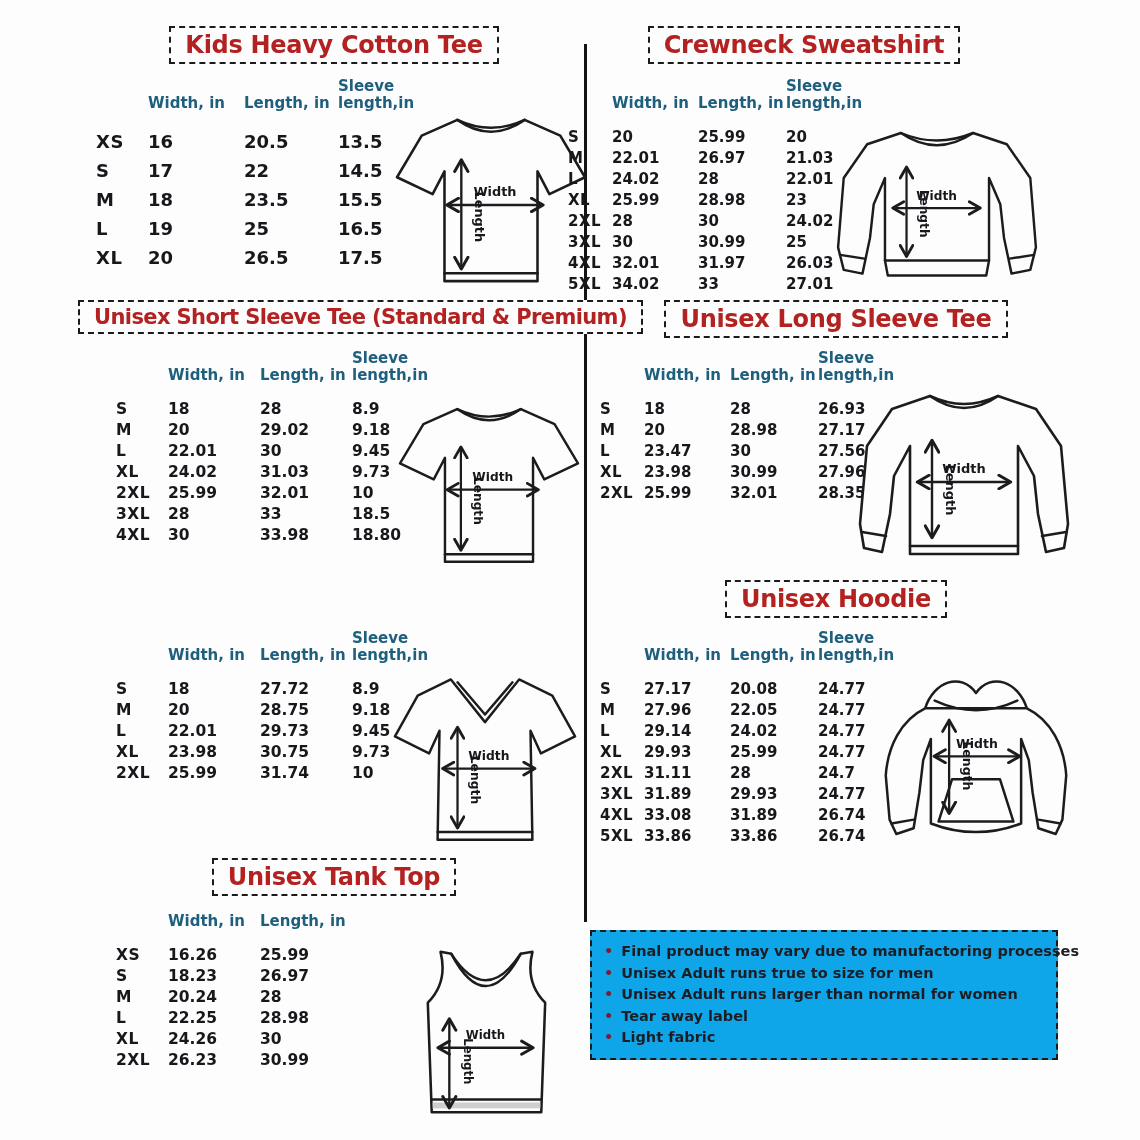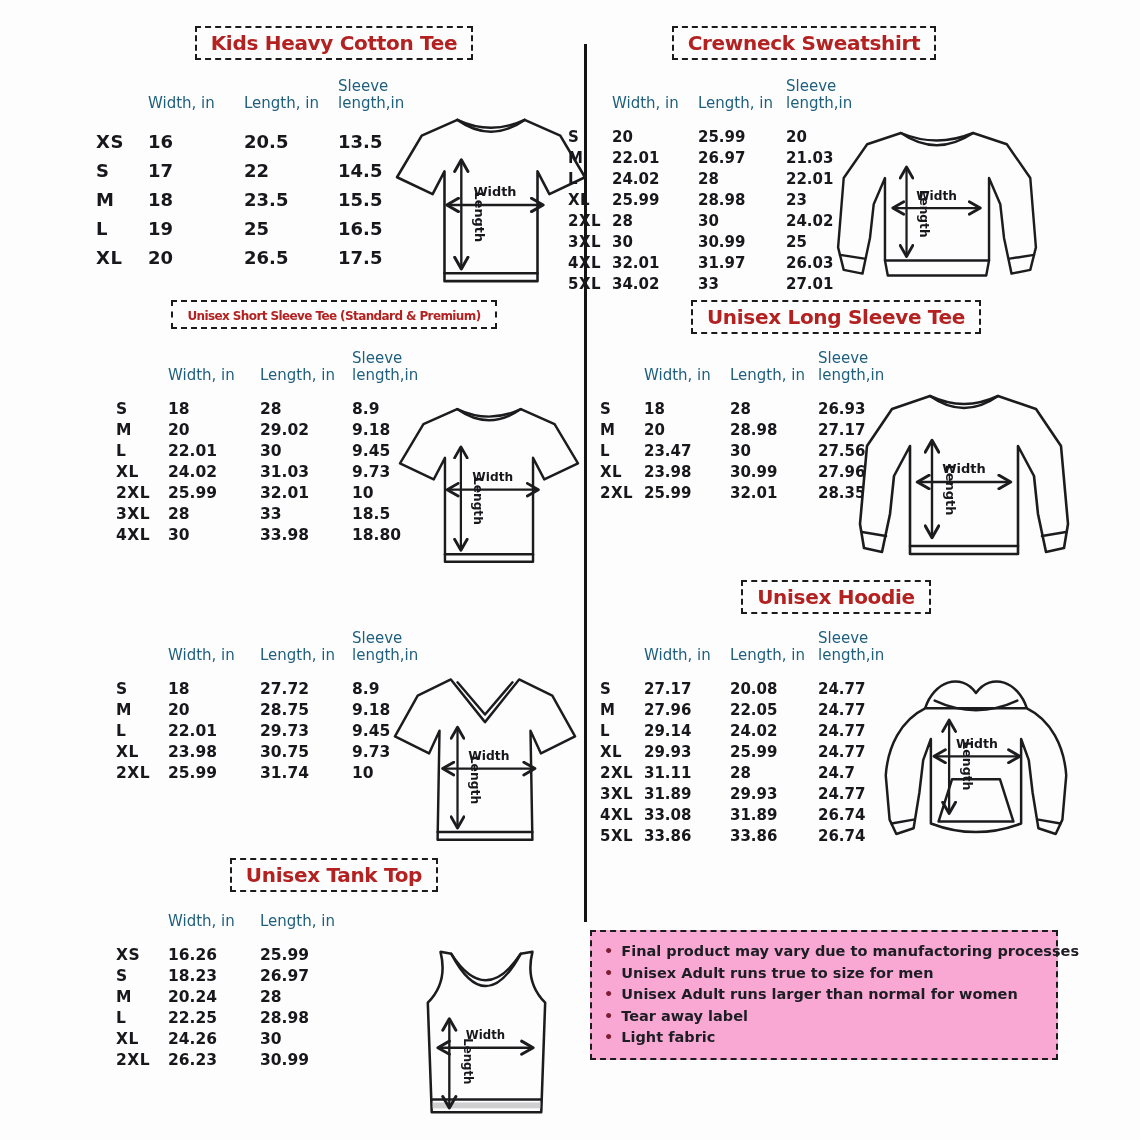--- a/index.html
+++ b/index.html
@@ -12,25 +12,25 @@
   }
   *{box-sizing:border-box;margin:0;padding:0}
   body{background:#fdfdfd;font-family:"DejaVu Sans",sans-serif}
   .page{position:relative;width:1140px;height:1140px;background:#fdfdfd;overflow:hidden}
 
   .divider{position:absolute;background:var(--divider-black)}
 
   .panel{position:absolute}
   .titlewrap{text-align:center;white-space:nowrap}
   .titlebox{display:inline-block;border:2px dashed #1b1b1b;padding:3px 14px;background:#fdfdfd}
-  .titlebox span{color:var(--title-red);font-weight:700;font-size:20px;letter-spacing:-0.3px}
-  .titlebox.long span{font-size:12px;letter-spacing:-0.6px}
+  .titlebox span{color:var(--title-red);font-weight:700;font-size:24px;letter-spacing:-0.3px}
+  .titlebox.long span{font-size:21px;letter-spacing:-0.6px}
 
   table.sizes{border-collapse:collapse;position:absolute;color:var(--text-dark);font-weight:700}
-  table.sizes th{color:var(--header-blue);font-weight:400;text-align:left;vertical-align:bottom;
+  table.sizes th{color:var(--header-blue);font-weight:700;text-align:left;vertical-align:bottom;
     font-size:15px;line-height:1.12;padding:0 0 15px 0}
   table.sizes td{vertical-align:middle}
   td.sz{letter-spacing:0.5px}
 
   
   .kids th:nth-child(1),.kids td:nth-child(1){width:52px}
   .kids th:nth-child(2),.kids td:nth-child(2){width:96px}
   .kids th:nth-child(3),.kids td:nth-child(3){width:94px}
   .kids th:nth-child(4),.kids td:nth-child(4){width:78px}
   .kids td{font-size:18px;height:29px}
@@ -50,21 +50,21 @@
 
   
   svg.garment{position:absolute;overflow:visible}
   svg.garment path{stroke:var(--outline);stroke-width:2.6;fill:none;stroke-linejoin:round;stroke-linecap:round}
   svg.garment path.fillw{fill:#fdfdfd}
   svg.garment path.arrow{stroke-width:2.4}
   svg.garment text{font-family:"DejaVu Sans",sans-serif;font-weight:700;font-size:13px;
     fill:var(--text-dark);stroke:none}
 
   
-  .notesbox{position:absolute;border:2px dashed #1b1b1b;padding:9px 12px;background:#f9a8d4}
+  .notesbox{position:absolute;border:2px dashed #1b1b1b;padding:9px 12px;background:#0ea5e9}
   .notesbox ul{list-style:none}
   .notesbox li{font-size:14.5px;font-weight:700;color:#1d1d24;line-height:21.5px;white-space:nowrap}
   .notesbox li::before{content:"•";color:var(--bullet-maroon);margin-right:8px}
 </style>
 </head>
 <body>
 
 <svg width="0" height="0" style="position:absolute" aria-hidden="true">
   <defs>
     <marker id="ah" viewBox="0 0 10 10" refX="7" refY="5" markerWidth="7" markerHeight="7" orient="auto-start-reverse">

